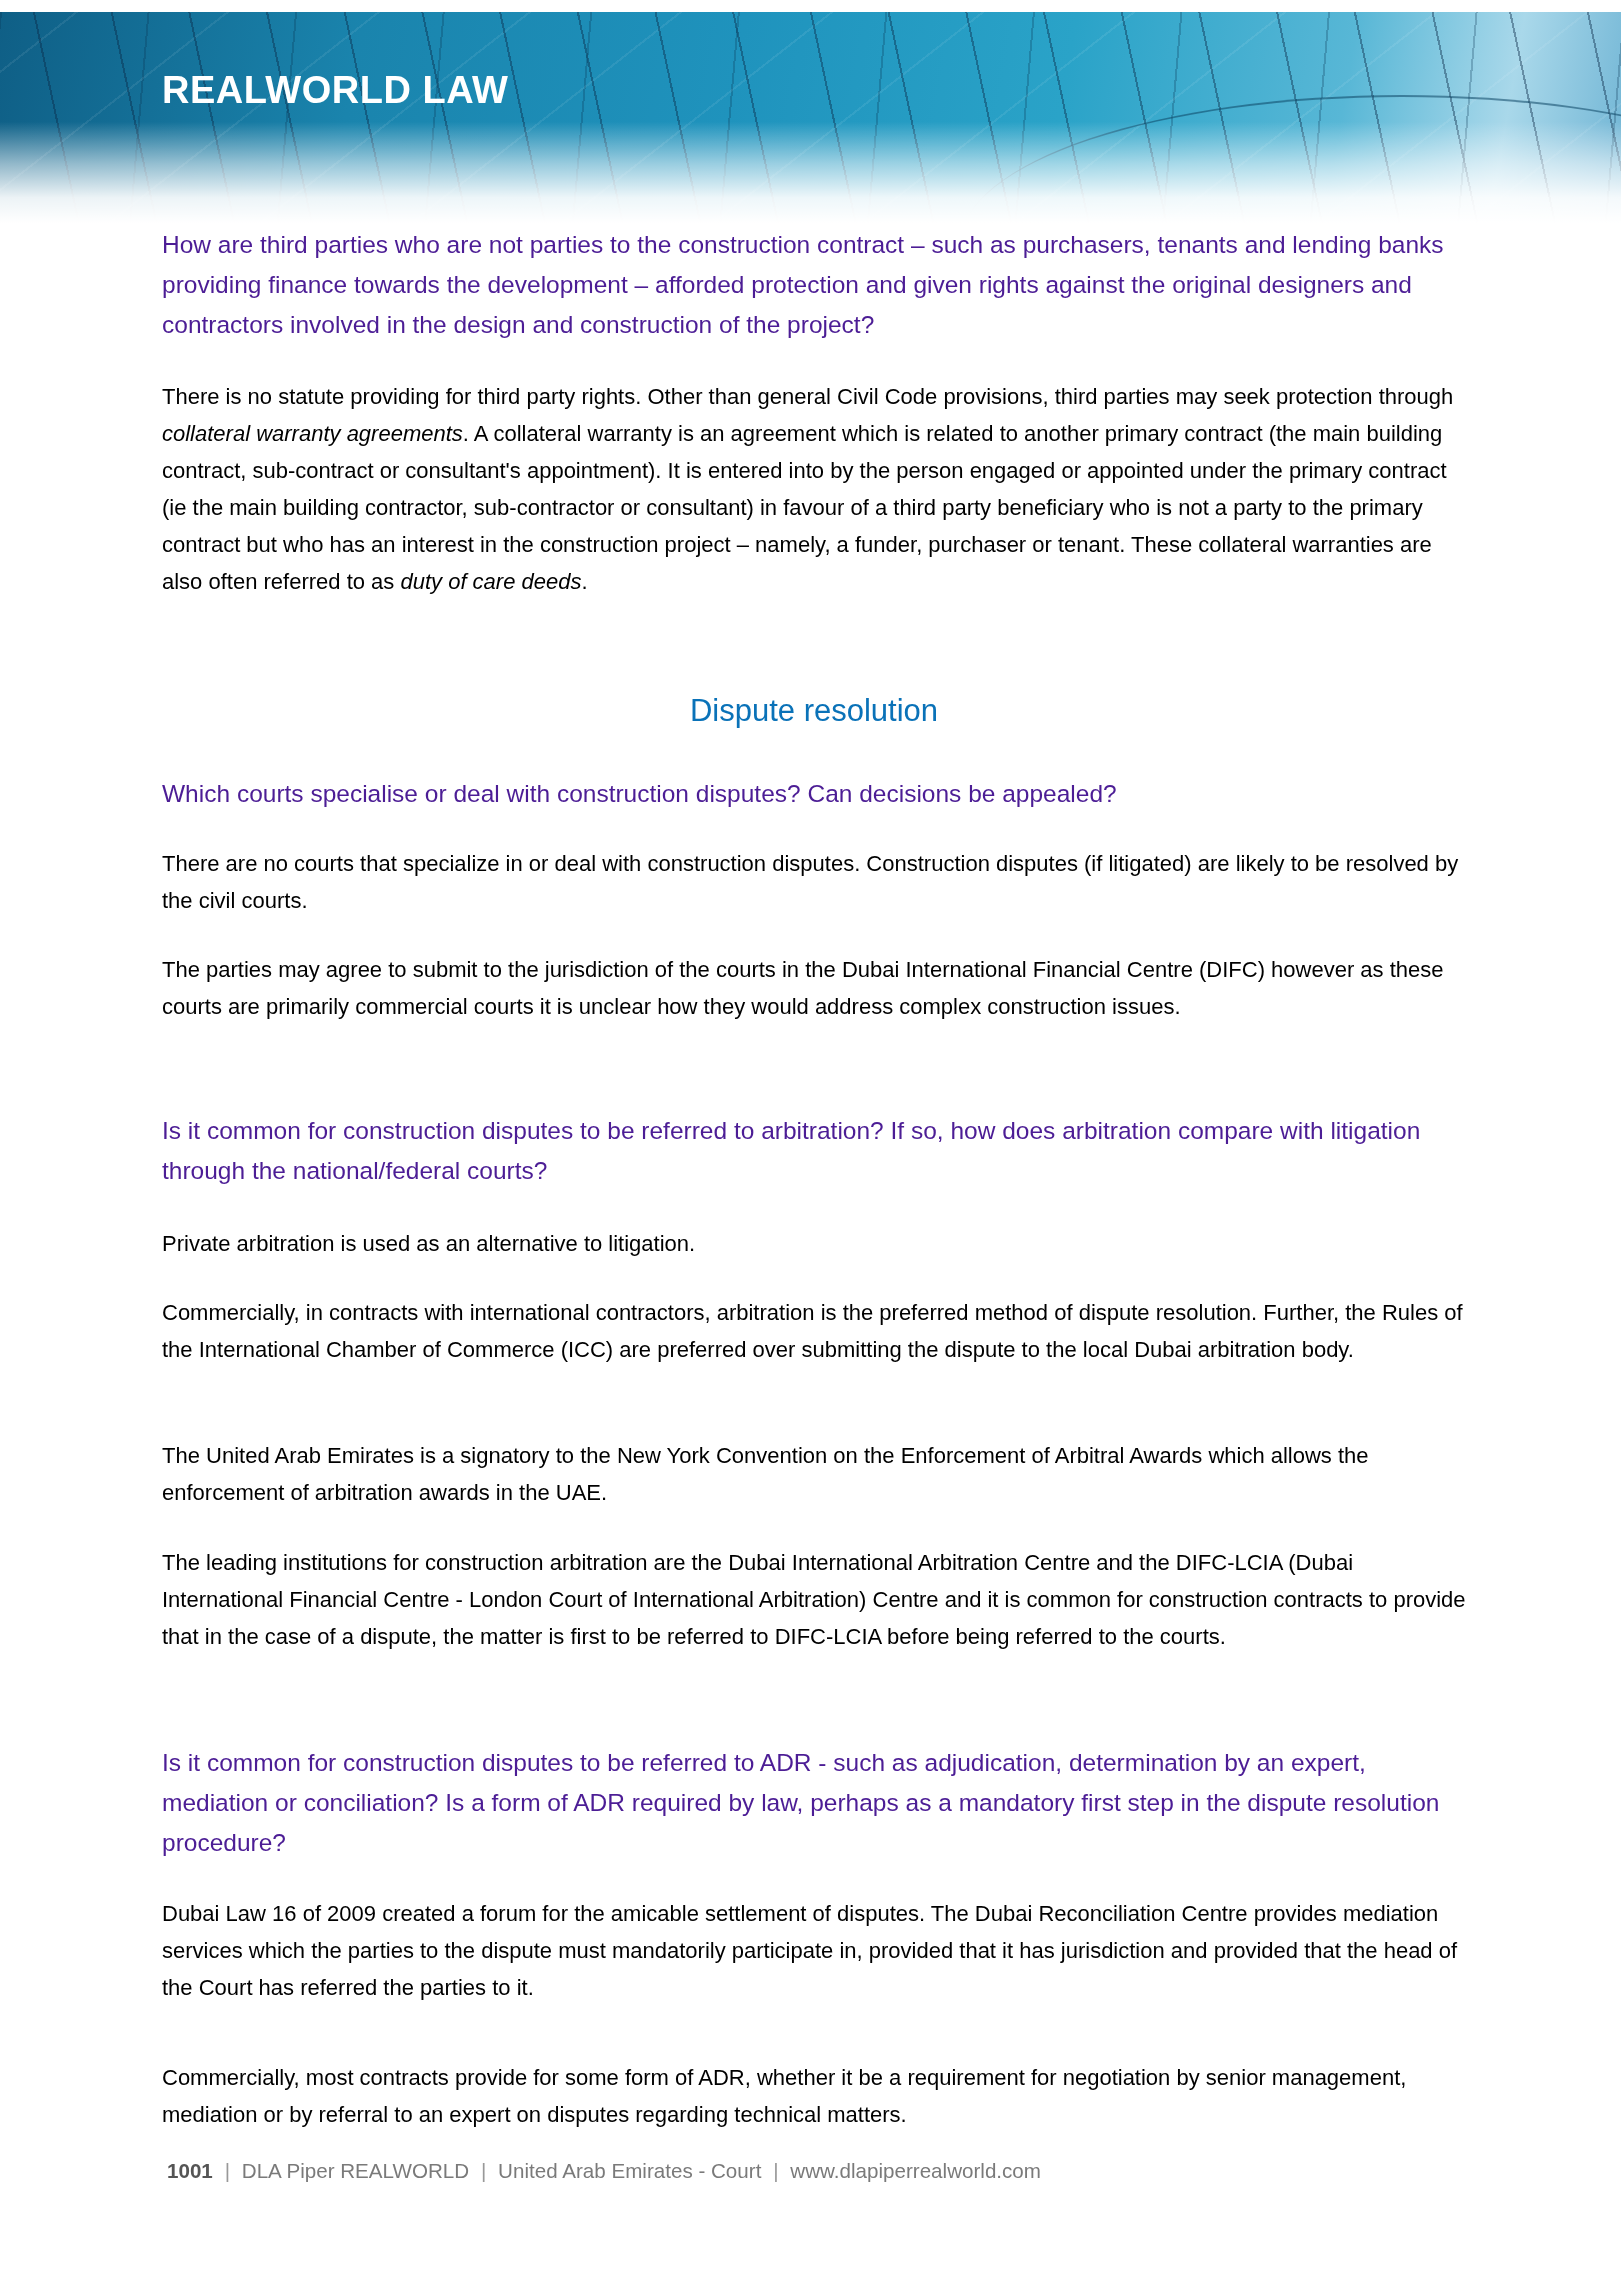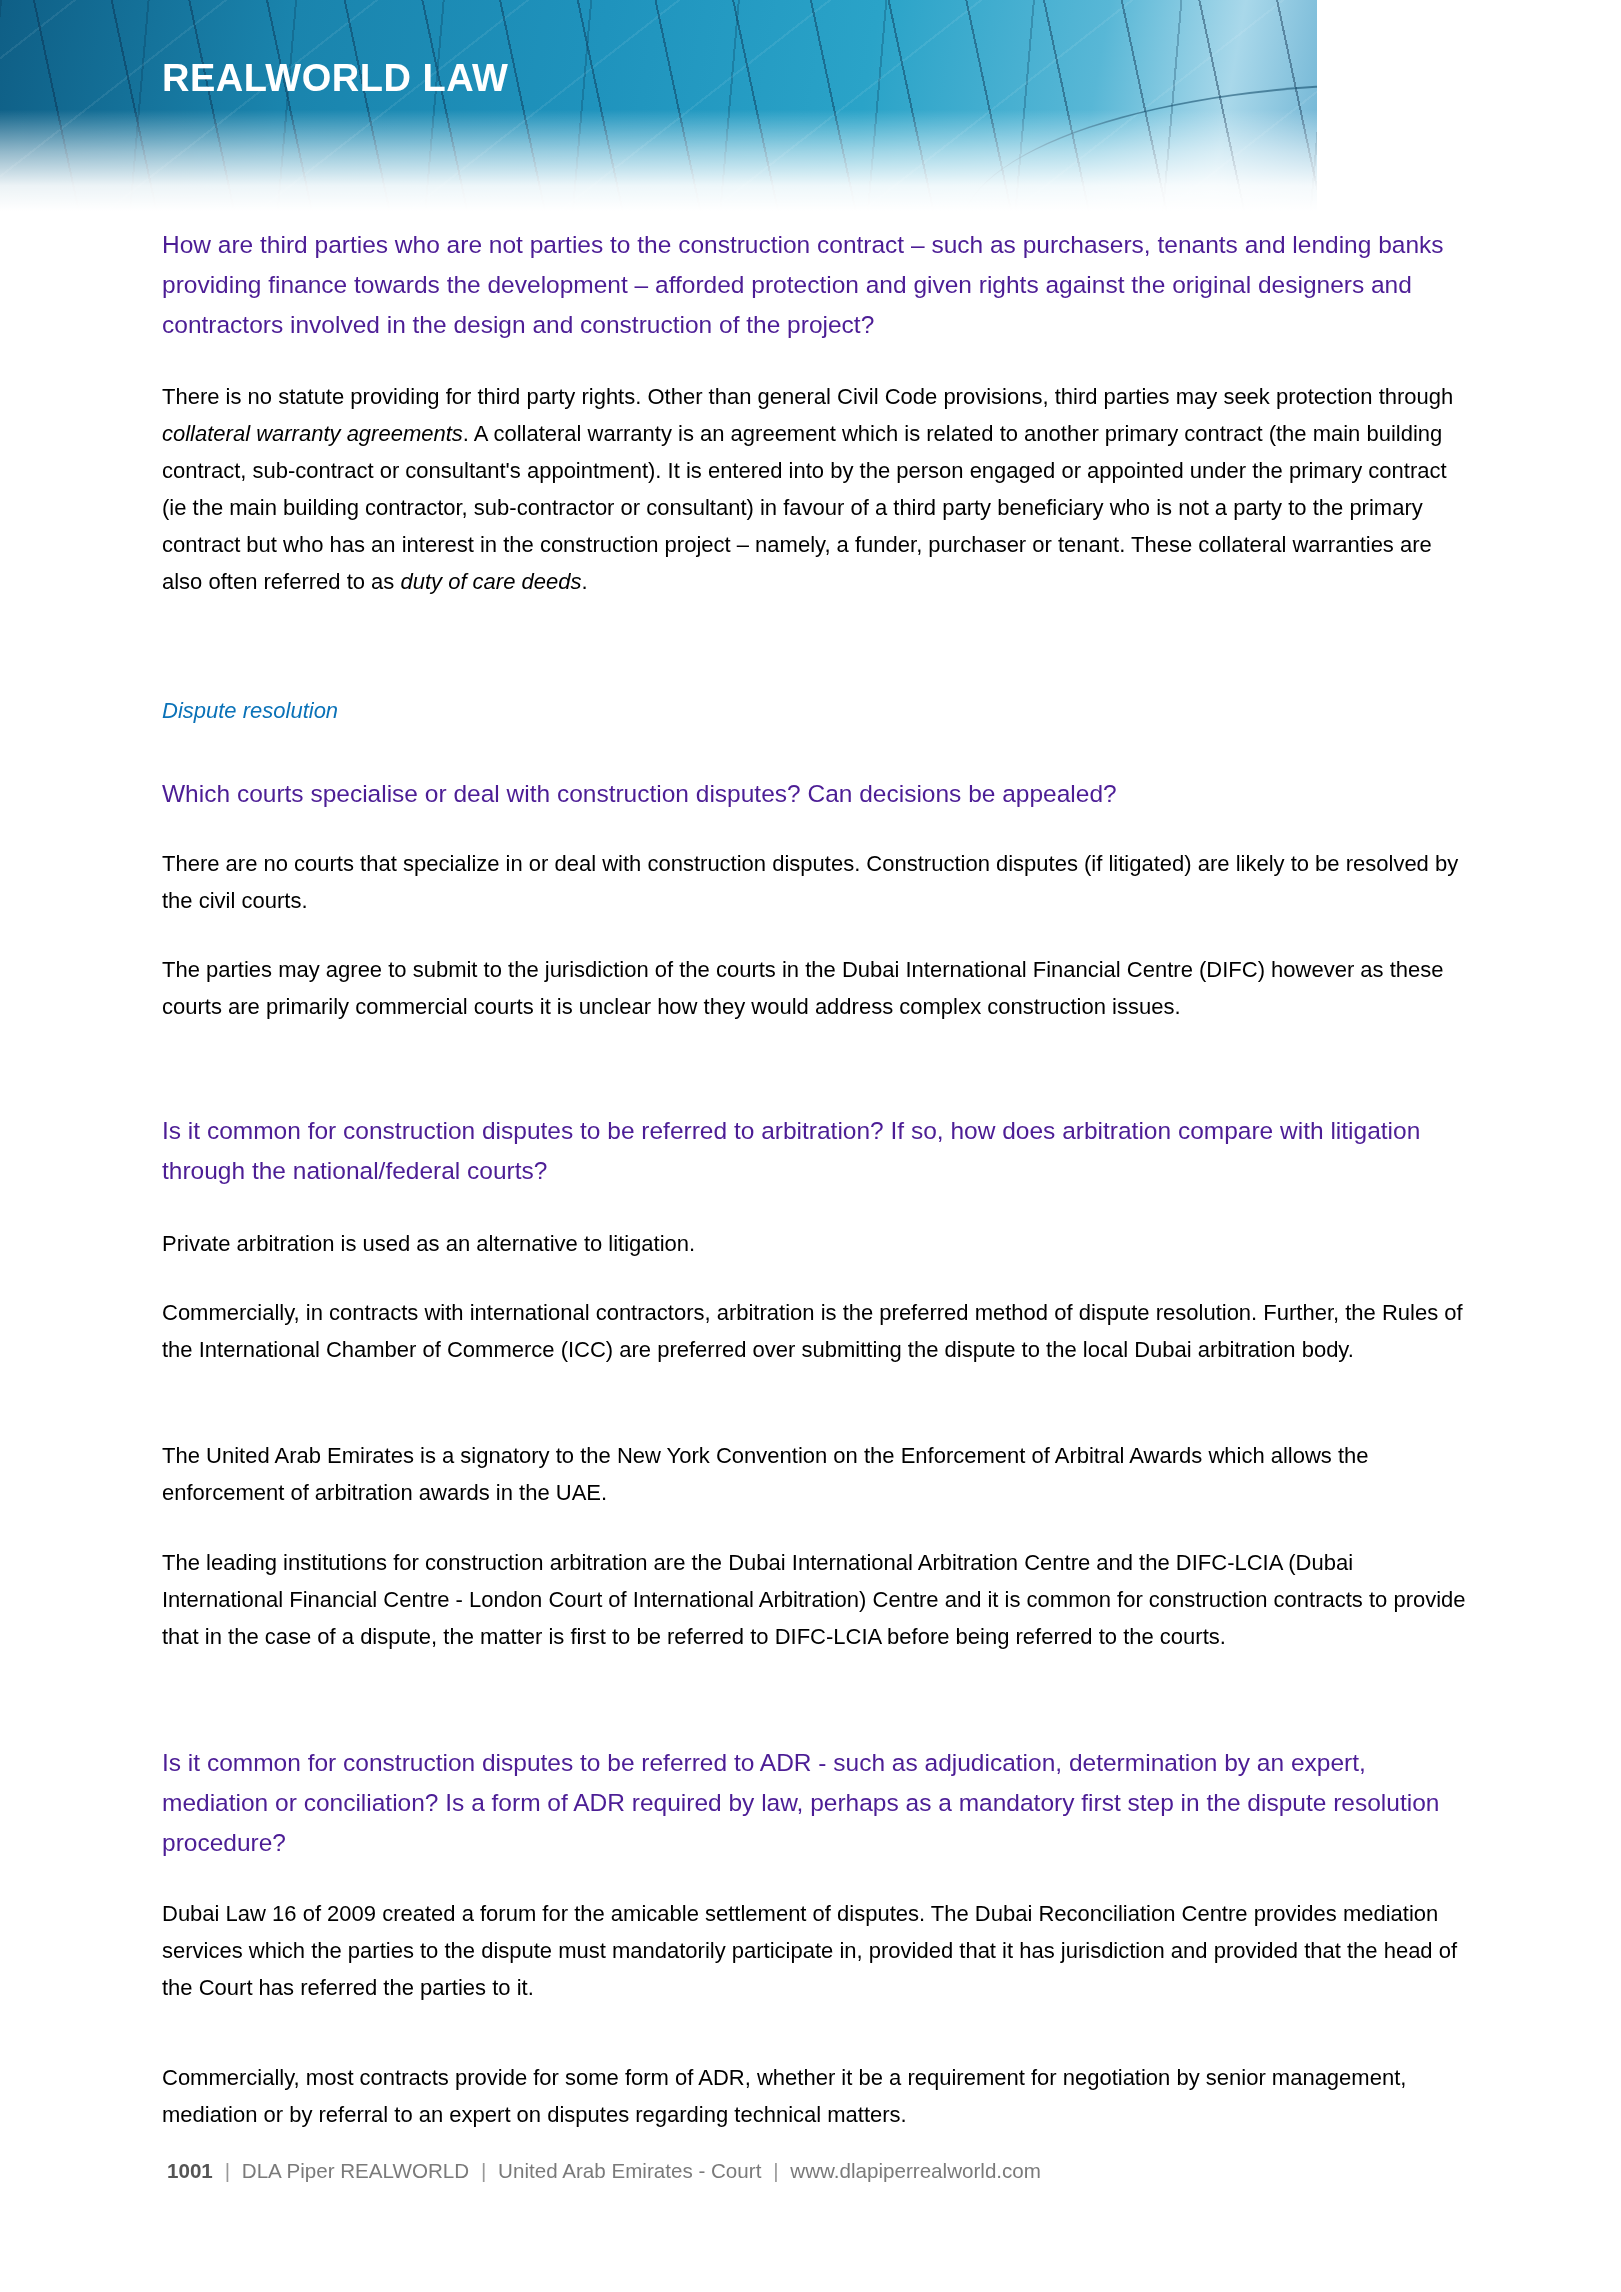--- a/index.html
+++ b/index.html
@@ -1,36 +1,36 @@
 <!DOCTYPE html>
 <html><head>
 <meta charset="utf-8">
 <style>
   html, body { margin:0; padding:0; background:#ffffff; }
   body { width:1621px; height:2293px; position:relative; overflow:hidden;
          font-family:"Liberation Sans", sans-serif; }
-  .hero { position:absolute; left:0; top:0; width:1317px; height:211px; overflow:hidden;
+  .hero { position:absolute; left:0; top:12px; width:1621px; height:211px; overflow:hidden;
           background: linear-gradient(100deg, #0f5f86 0%, #1a84ad 22%, #1f93bd 45%, #2aa3c8 65%, #58b7d6 82%, #a9d8ea 92%, #6fb4d4 100%); }
   .hero .grid { position:absolute; inset:0;
     background:
       repeating-linear-gradient(78deg, rgba(10,40,70,0.55) 0px, rgba(10,40,70,0.55) 2px, transparent 2px, transparent 76px),
       repeating-linear-gradient(-38deg, rgba(255,255,255,0.10) 0px, rgba(255,255,255,0.10) 2px, transparent 2px, transparent 93px),
       repeating-linear-gradient(95deg, rgba(8,50,80,0.35) 0px, rgba(8,50,80,0.35) 2px, transparent 2px, transparent 147px);
     opacity:0.75; }
   .hero .arc { position:absolute; left:961px; top:83px; width:882px; height:294px; border-radius:50%;
     border-top:2.9px solid rgba(12,70,100,0.55); }
   .hero .fade { position:absolute; left:0; right:0; top:0; height:211px;
     background: linear-gradient(180deg, rgba(255,255,255,0) 0%, rgba(255,255,255,0) 52%, rgba(255,255,255,0.55) 72%, rgba(255,255,255,0.92) 88%, #ffffff 100%); }
   .hero-title { position:absolute; left:162px; top:57px; color:#ffffff; font-weight:bold;
     font-size:38px; letter-spacing:0.5px; font-family:"Liberation Sans", sans-serif; }
 
   .blk { position:absolute; left:162px; width:1304px; margin:0; }
   .q { color:#4c1d95; font-size:24.5px; line-height:40px; }
   .p { color:#000000; font-size:22px; line-height:37px; }
-  .sec { color:#0a72b8; font-size:22px; font-style:italic; line-height:39px; }
+  .sec { color:#0a72b8; font-size:31px; line-height:39px;text-align:center; }
   .footer { position:absolute; left:167px; top:2159px; font-size:20.6px; color:#7a7a7a; white-space:nowrap; }
   .footer .pg { color:#555; font-weight:bold; }
   .footer .sep { color:#999; margin:0 11.8px; }
   em { font-style:italic; }
 </style>
 </head>
 <body>
 
 <div class="hero">
   <div class="grid"></div>

